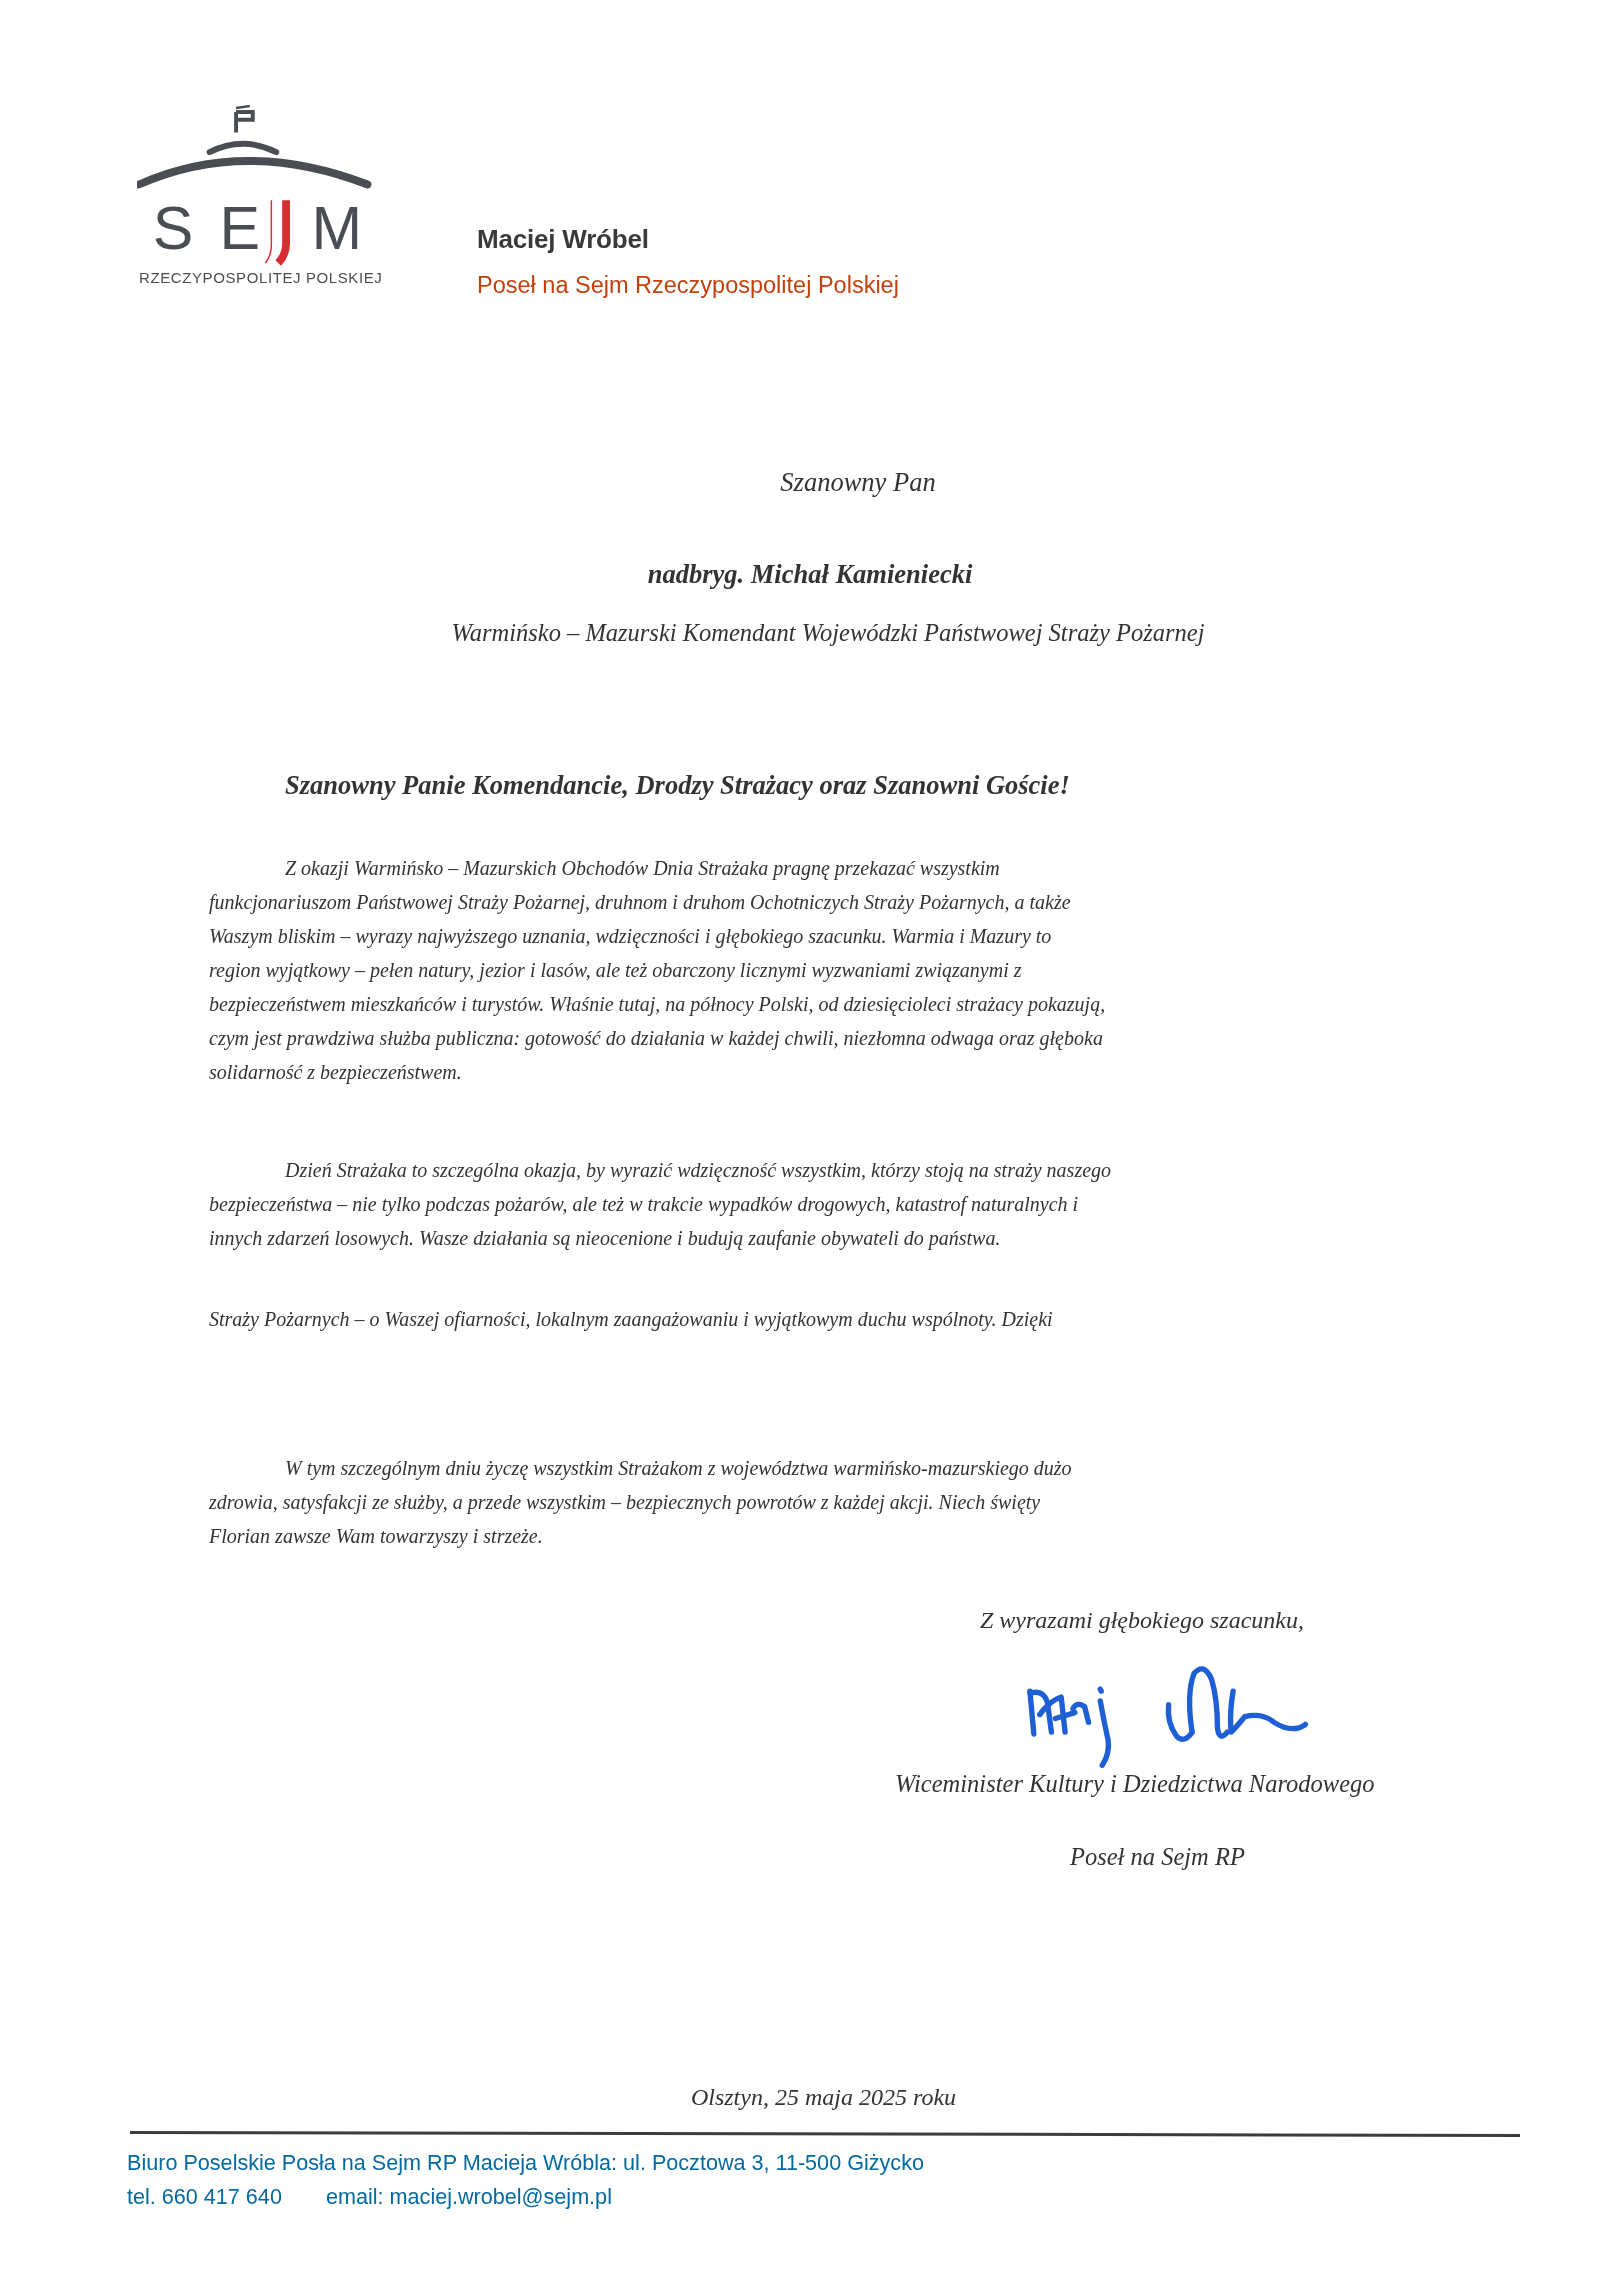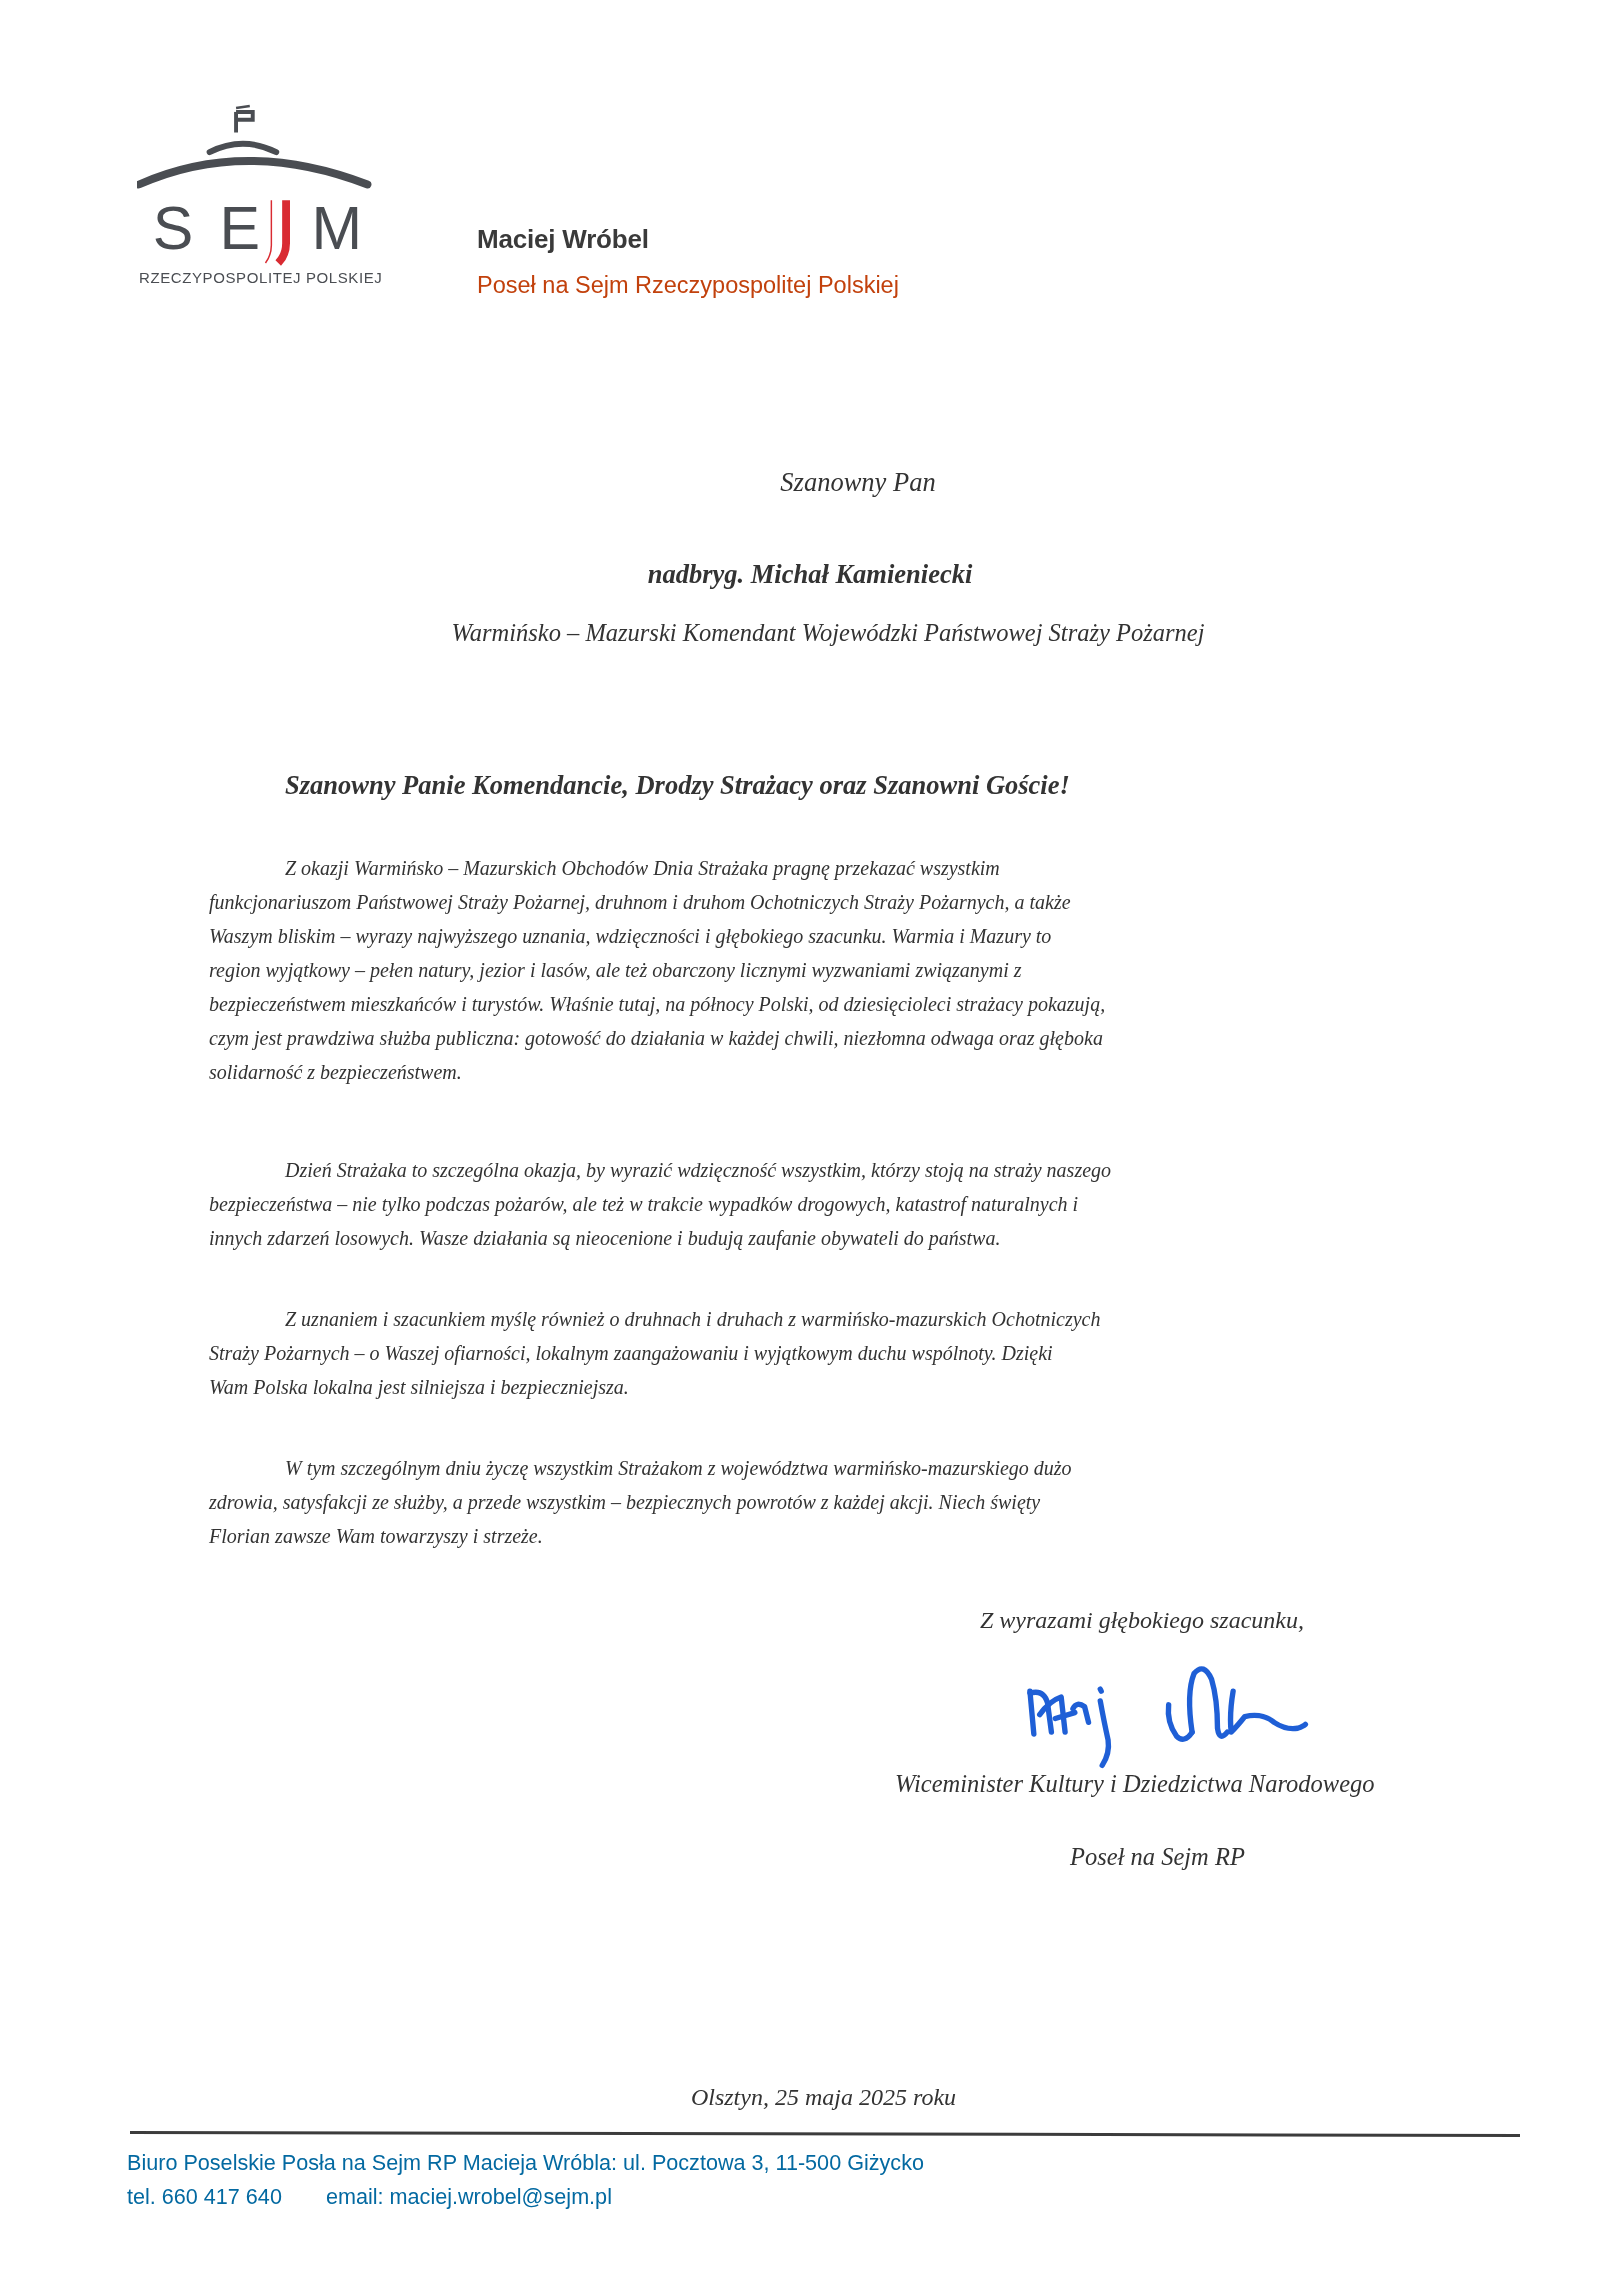--- a/index.html
+++ b/index.html
@@ -88,23 +88,21 @@
   <span class="ln">solidarność z bezpieczeństwem.</span>
 </div>
 
 <div id="p2" class="abs serif-it para">
   <span class="ln first">Dzień Strażaka to szczególna okazja, by wyrazić wdzięczność wszystkim, którzy stoją na straży naszego</span>
   <span class="ln">bezpieczeństwa  –  nie tylko podczas pożarów, ale też w trakcie wypadków drogowych, katastrof naturalnych i</span>
   <span class="ln">innych zdarzeń losowych. Wasze działania są nieocenione i budują zaufanie obywateli do państwa.</span>
 </div>
 
 <div id="p3" class="abs serif-it para">
-  <span class="ln first">Z uznaniem i szacunkiem myślę również o druhnach i druhach z warmińsko-mazurskich Ochotniczych</span>
   <span class="ln">Straży Pożarnych  –  o Waszej ofiarności, lokalnym zaangażowaniu i wyjątkowym duchu wspólnoty. Dzięki</span>
-  <span class="ln">Wam Polska lokalna jest silniejsza i bezpieczniejsza.</span>
 </div>
 
 <div id="p4" class="abs serif-it para">
   <span class="ln first">W tym szczególnym dniu życzę wszystkim Strażakom z województwa warmińsko-mazurskiego dużo</span>
   <span class="ln">zdrowia, satysfakcji ze służby, a przede wszystkim  –  bezpiecznych powrotów z każdej akcji. Niech święty</span>
   <span class="ln">Florian zawsze Wam towarzyszy i strzeże.</span>
 </div>
 
 <div id="closing" class="abs serif-it">Z wyrazami głębokiego szacunku,</div>
 

